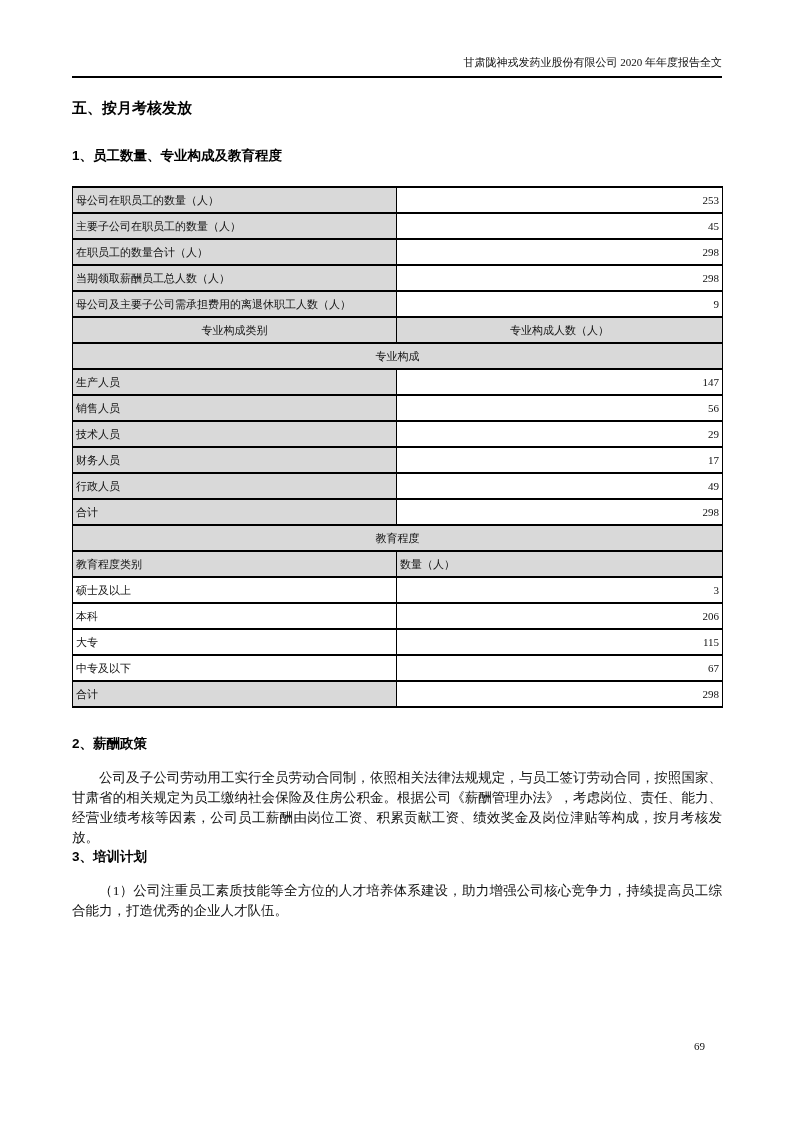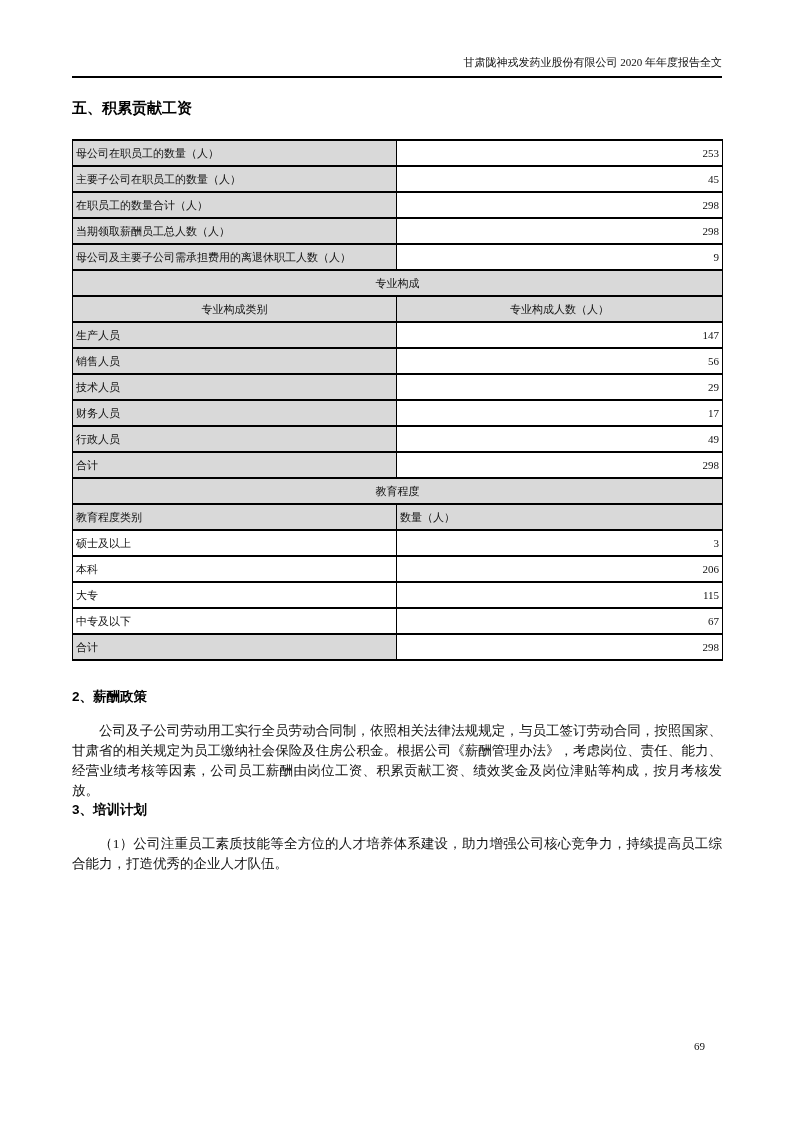--- a/index.html
+++ b/index.html
@@ -75,22 +75,23 @@
   }
 </style>
 </head>
 <body>
 
 <div class="page">
 
   <div class="running-header">甘肃陇神戎发药业股份有限公司 2020 年年度报告全文</div>
   <hr class="header-rule">
 
-  <h1 class="hd">五、积累贡献工资</h1>
+  <h1 class="hd">五、按月考核发放</h1>
 
+  <h2 class="hd" id="subsection1">1、员工数量、专业构成及教育程度</h2>
 
   <table class="emp">
     <colgroup>
         <col class="c1">
         <col class="c2">
       </colgroup>
     <tbody>
       <tr>
         <td class="lab shaded">母公司在职员工的数量（人）</td>
         <td class="val">253</td>
@@ -106,25 +107,25 @@
       <tr>
         <td class="lab shaded">当期领取薪酬员工总人数（人）</td>
         <td class="val">298</td>
       </tr>
       <tr>
         <td class="lab shaded">母公司及主要子公司需承担费用的离退休职工人数（人）</td>
         <td class="val">9</td>
       </tr>
 
       <tr>
-        <td class="band shaded" colspan="2">专业构成</td>
+        <td class="ctr shaded">专业构成类别</td>
+        <td class="ctr shaded">专业构成人数（人）</td>
       </tr>
       <tr>
-        <td class="ctr shaded">专业构成类别</td>
-        <td class="ctr shaded">专业构成人数（人）</td>
+        <td class="band shaded" colspan="2">专业构成</td>
       </tr>
       <tr>
         <td class="lab shaded">生产人员</td>
         <td class="val">147</td>
       </tr>
       <tr>
         <td class="lab shaded">销售人员</td>
         <td class="val">56</td>
       </tr>
       <tr>

